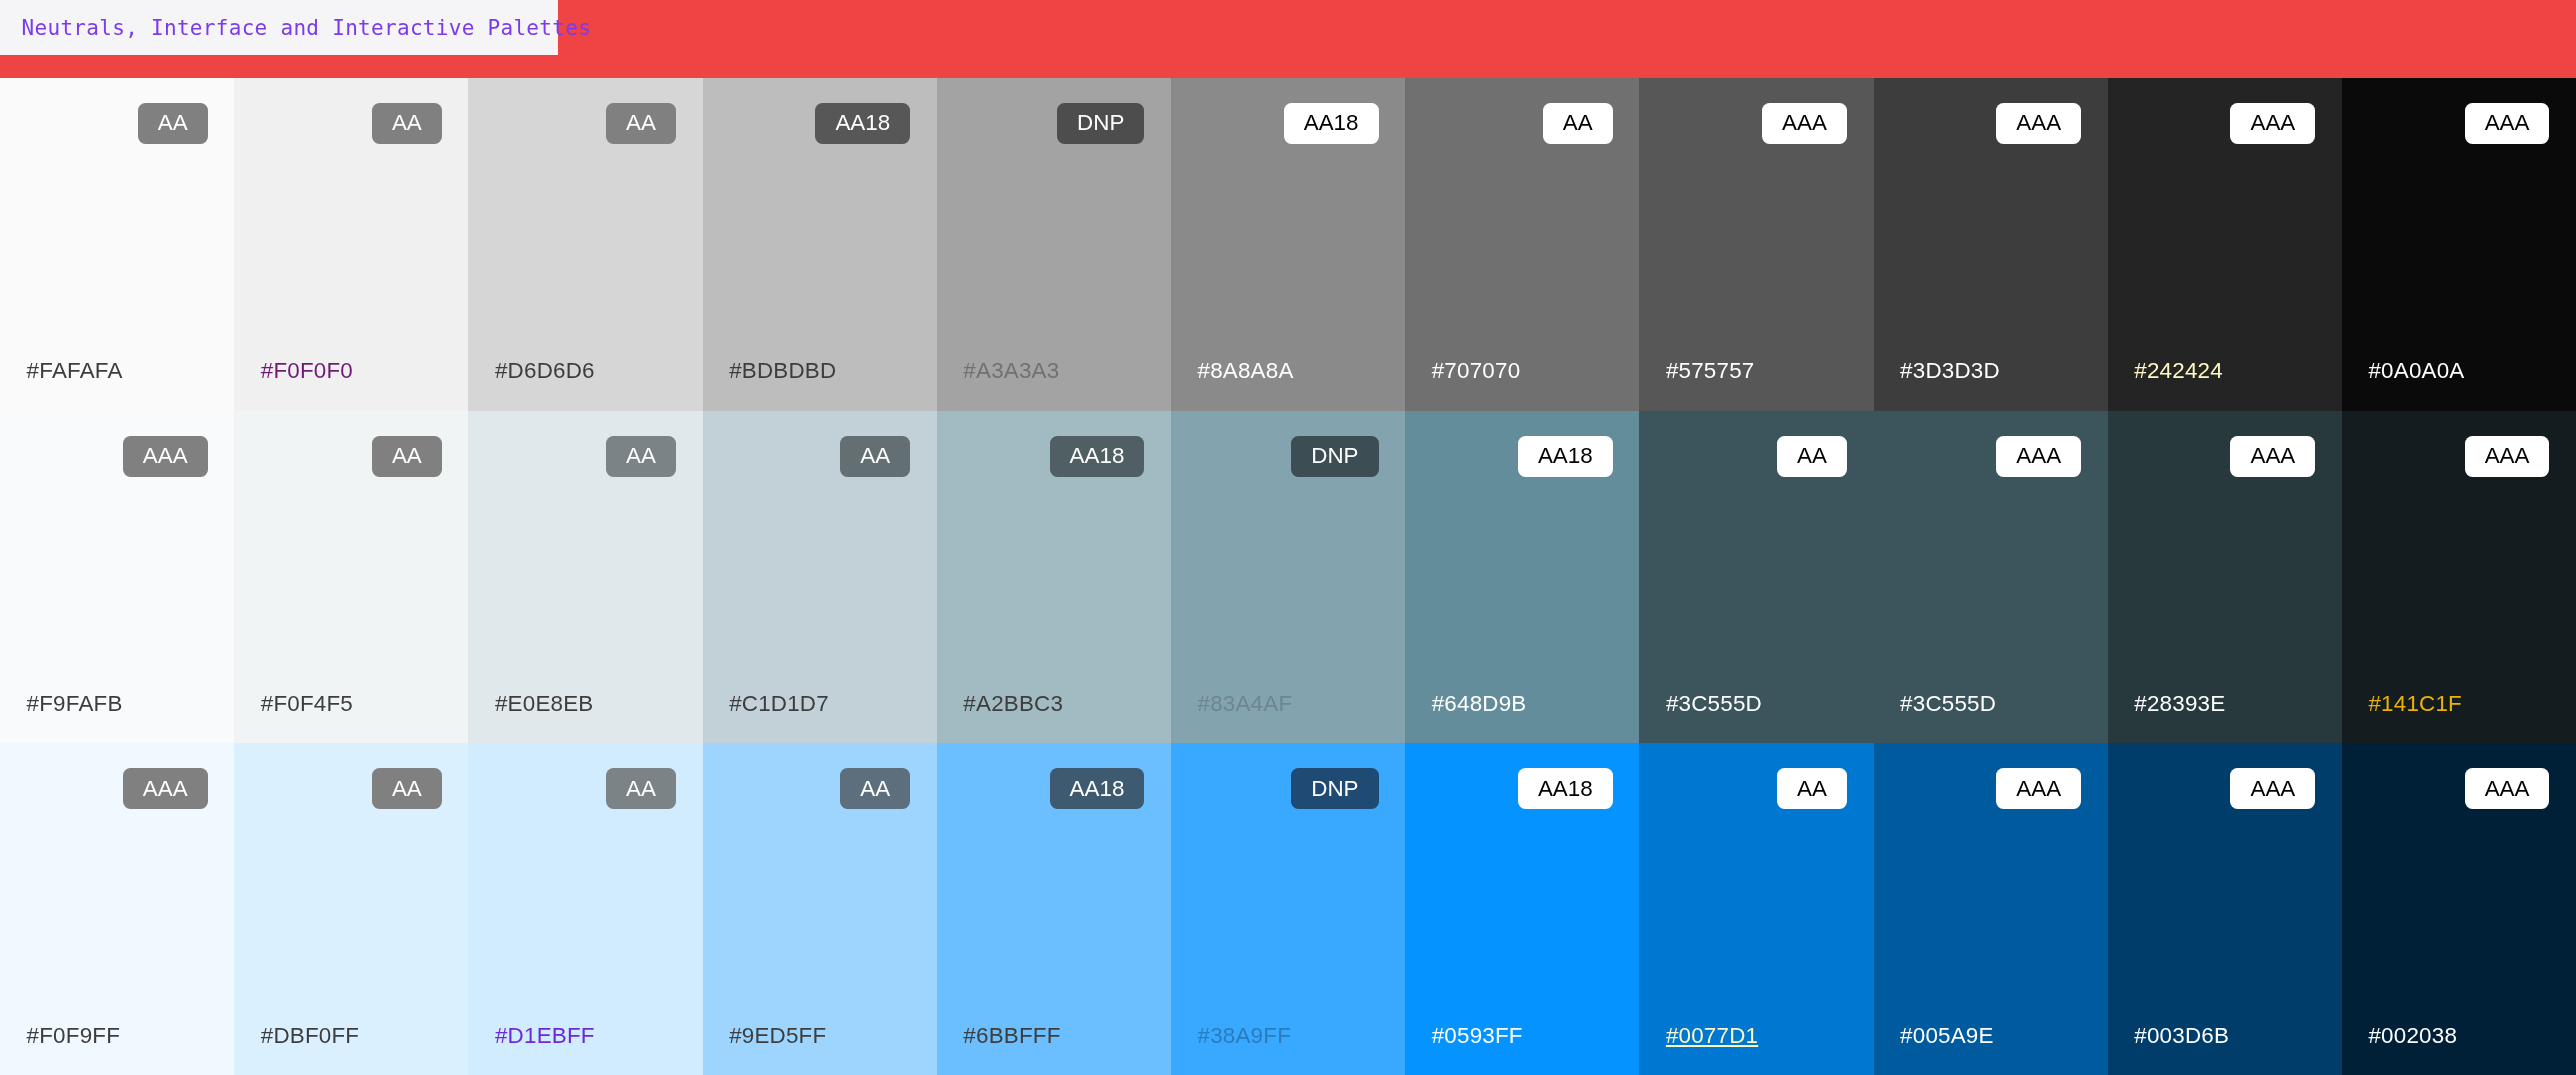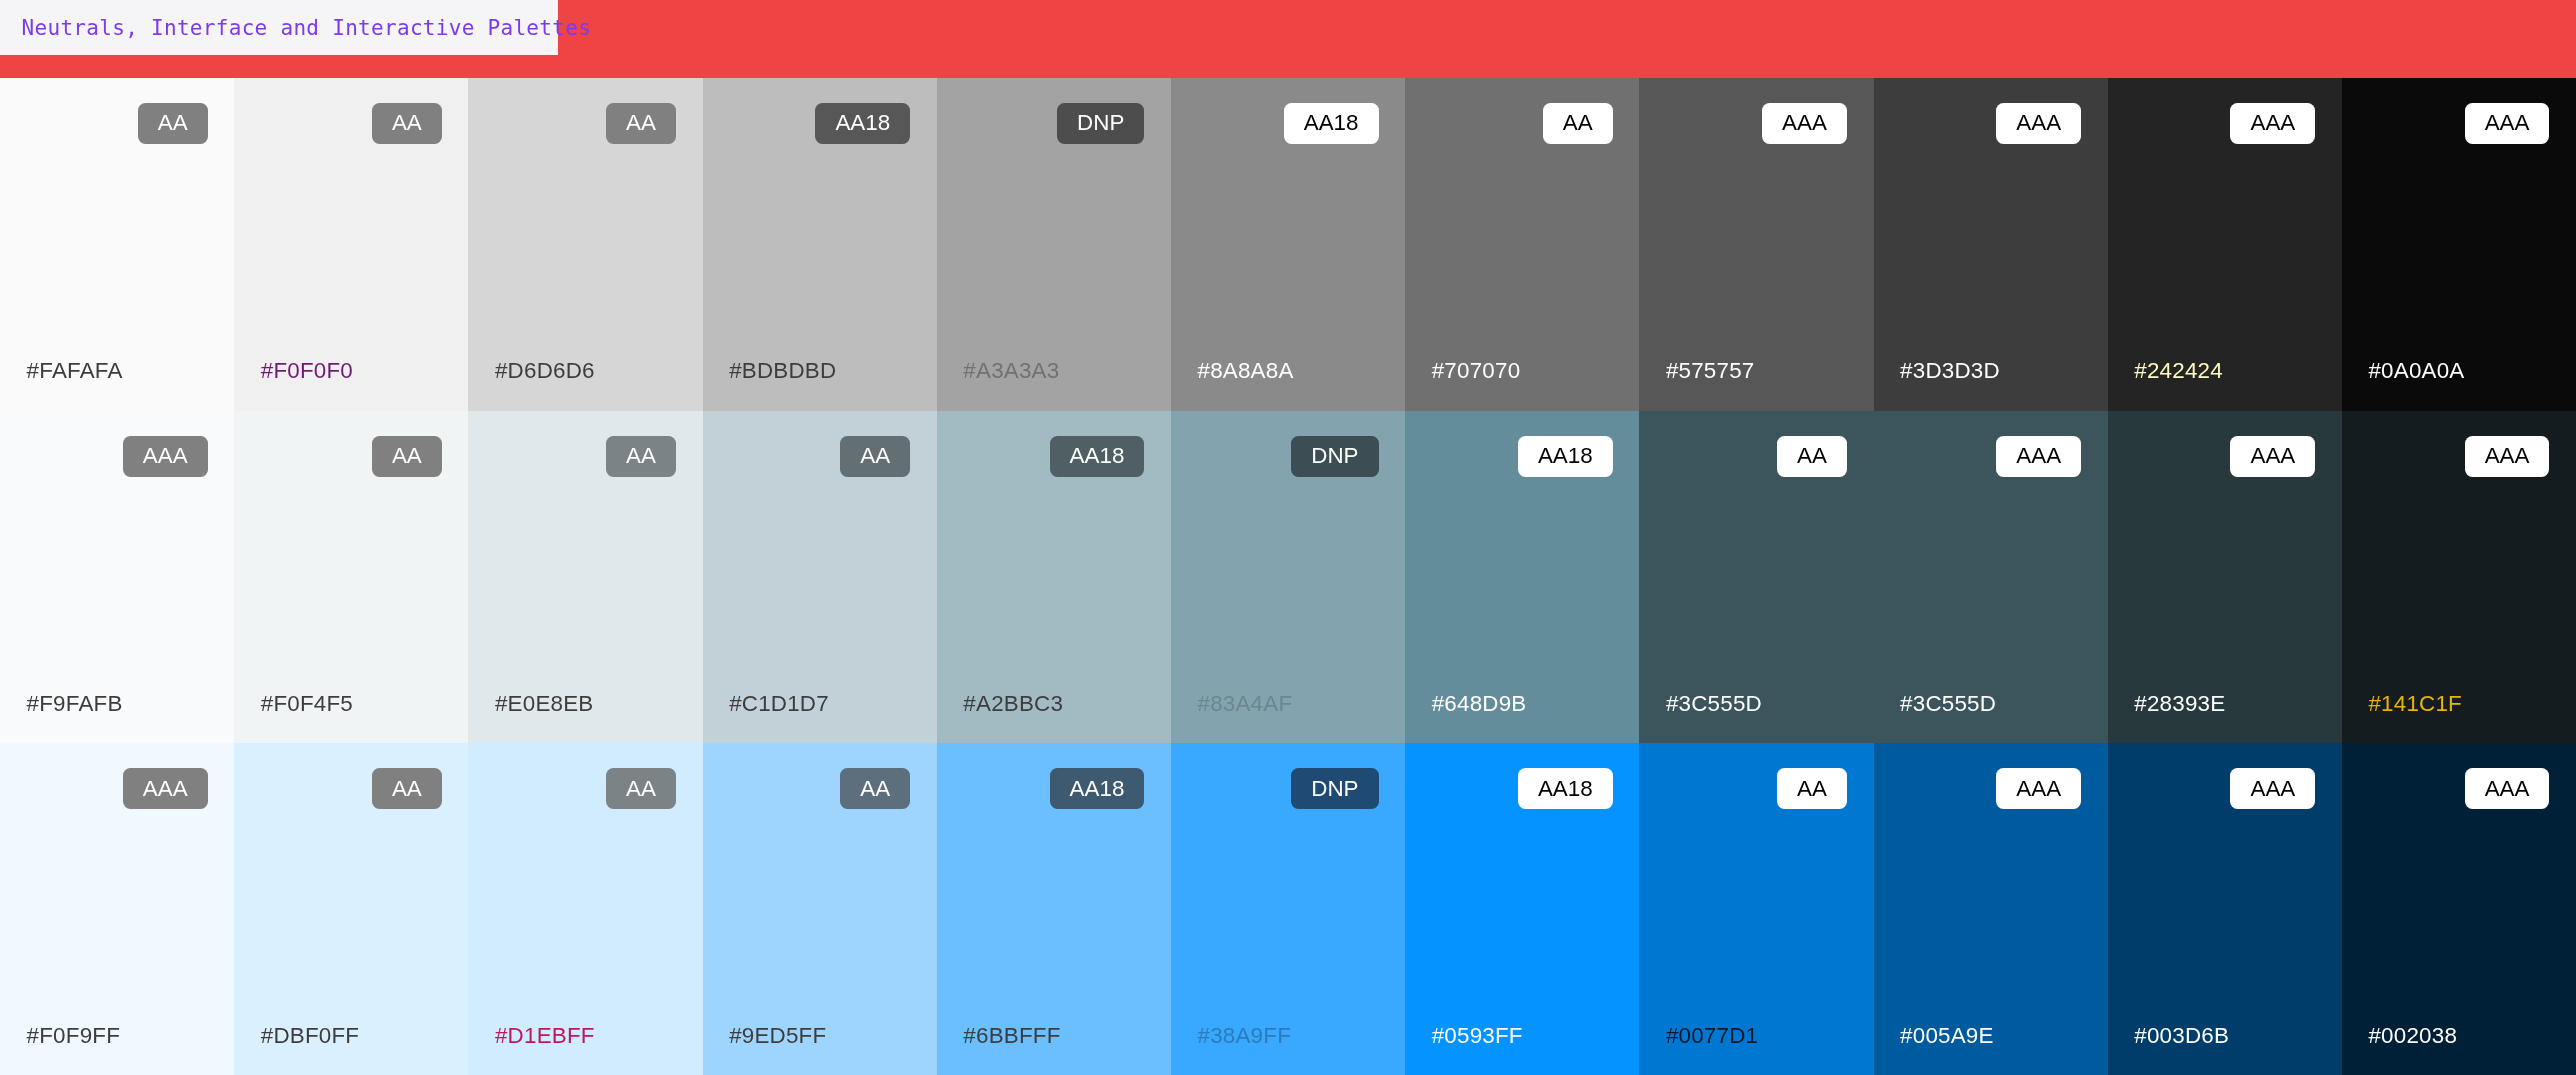--- a/index.html
+++ b/index.html
@@ -249,21 +249,21 @@
         <div class="swatch" style="background: rgb(219, 240, 255);">
           <div class="badge-wrap">
             <span class="badge" style="background: rgb(128, 128, 128); color: rgb(255, 255, 255);">AA</span>
           </div>
           <span class="hex" style="color: rgb(61, 61, 61);">#DBF0FF</span>
         </div>
         <div class="swatch" style="background: rgb(209, 235, 255);">
           <div class="badge-wrap">
             <span class="badge" style="background: rgb(123, 131, 135); color: rgb(255, 255, 255);">AA</span>
           </div>
-          <span class="hex" style="color: #be185d; margin-top: 28px;">#D1EBFF</span>
+          <span class="hex" style="color: #6d28d9; margin-top: 28px;">#D1EBFF</span>
         </div>
         <div class="swatch" style="background: rgb(158, 213, 255);">
           <div class="badge-wrap">
             <span class="badge" style="background: rgb(93, 111, 124); color: rgb(255, 255, 255);">AA</span>
           </div>
           <span class="hex" style="color: rgb(61, 61, 61);">#9ED5FF</span>
         </div>
         <div class="swatch" style="background: rgb(107, 191, 255);">
           <div class="badge-wrap">
             <span class="badge" style="background: rgb(61, 90, 112); color: rgb(255, 255, 255);">AA18</span>
@@ -279,21 +279,21 @@
         <div class="swatch" style="background: rgb(5, 147, 255);">
           <div class="badge-wrap">
             <span class="badge" style="background: rgb(255, 255, 255); color: rgb(0, 0, 0);">AA18</span>
           </div>
           <span class="hex" style="color: rgb(255, 255, 255);">#0593FF</span>
         </div>
         <div class="swatch" style="background: rgb(0, 119, 209);">
           <div class="badge-wrap">
             <span class="badge" style="background: rgb(255, 255, 255); color: rgb(0, 0, 0);">AA</span>
           </div>
-          <span class="hex" style="color: #0f172a;">#0077D1</span>
+          <span class="hex" style="color: #fef9c3; text-decoration: underline;">#0077D1</span>
         </div>
         <div class="swatch" style="background: rgb(0, 90, 158);">
           <div class="badge-wrap">
             <span class="badge" style="background: rgb(255, 255, 255); color: rgb(0, 0, 0);">AAA</span>
           </div>
           <span class="hex" style="color: rgb(255, 255, 255); margin-top: 12px;">#005A9E</span>
         </div>
         <div class="swatch" style="background: rgb(0, 61, 107);">
           <div class="badge-wrap">
             <span class="badge" style="background: rgb(255, 255, 255); color: rgb(0, 0, 0);">AAA</span>

